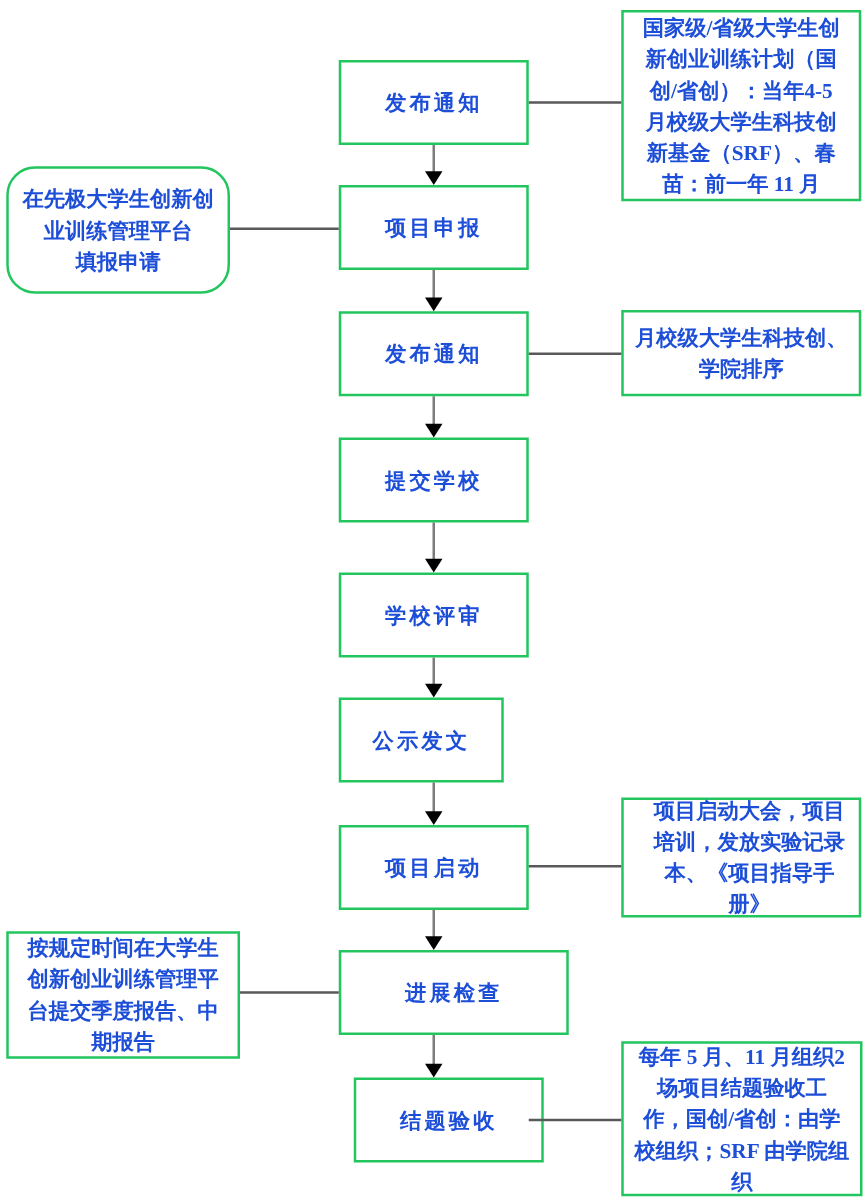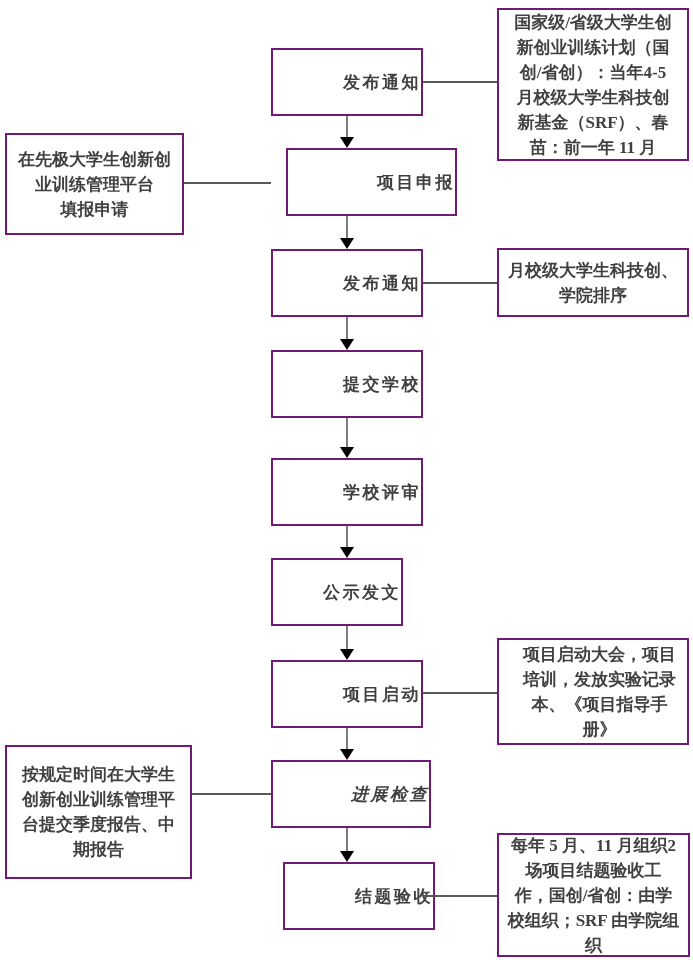--- a/index.html
+++ b/index.html
@@ -8,32 +8,31 @@
     width: 693px;
     height: 960px;
     background: #ffffff;
     font-family: "Liberation Serif", "DejaVu Serif", serif;
     overflow: hidden;
   }
   .box {
     position: absolute;
     box-sizing: border-box;
     background: #ffffff;
-    border: 2px solid #701a75;
+    border: 2px solid #22c55e;
     display: flex;
     align-items: center;
     justify-content: center;
     text-align: center;
-    color: #404040;
+    color: #1d4ed8;
     font-weight: bold;
   }
   .main-box {
     font-size: 17px;
     letter-spacing: 2.5px;
-    justify-content: flex-end;
   }
   .side-box {
     font-size: 17px;
     line-height: 25px;
     white-space: pre-line;
     padding: 1px 2px;
   }
   .hline {
     position: absolute;
     height: 2px;
@@ -54,61 +53,61 @@
   }
 </style>
 </head>
 <body>
 
 <div class="canvas">
 
   <div class="box main-box" style="left:271px; top:48px;  width:152px; height:68px;">
       <span>发布通知</span>
     </div>
-  <div class="box main-box" style="left:271px; top:148px; width:171px; height:68px;margin-left:15px;">
+  <div class="box main-box" style="left:271px; top:148px; width:152px; height:68px;">
       <span>项目申报</span>
     </div>
   <div class="box main-box" style="left:271px; top:249px; width:152px; height:68px;">
       <span>发布通知</span>
     </div>
   <div class="box main-box" style="left:271px; top:350px; width:152px; height:68px;">
       <span>提交学校</span>
     </div>
   <div class="box main-box" style="left:271px; top:458px; width:152px; height:68px;">
       <span>学校评审</span>
     </div>
   <div class="box main-box" style="left:271px; top:558px; width:132px; height:68px;font-family:Liberation Serif, serif;">
       <span>公示发文</span>
     </div>
   <div class="box main-box" style="left:271px; top:660px; width:152px; height:68px;">
       <span>项目启动</span>
     </div>
-  <div class="box main-box" style="left:271px; top:760px; width:160px; height:68px;font-style:italic;">
+  <div class="box main-box" style="left:271px; top:760px; width:184px; height:68px;">
       <span>进展检查</span>
     </div>
   <div class="box main-box" style="left:271px; top:862px; width:152px; height:68px;margin-left:12px;">
       <span>结题验收</span>
     </div>
 
   <div class="box side-box" style="left:497px; top:8px;   width:192px; height:153px;"><span>国家级/省级大学生创
 新创业训练计划（国
 创/省创）：当年4-5
 月校级大学生科技创
 新基金（SRF）、春
 苗：前一年 11 月</span></div>
-  <div class="box side-box" style="left:5px;   top:133px; width:179px; height:102px;"><span>在先极大学生创新创
+  <div class="box side-box" style="left:5px;   top:133px; width:179px; height:102px;border-radius:23px;"><span>在先极大学生创新创
 业训练管理平台
 填报申请</span></div>
   <div class="box side-box" style="left:497px; top:248px; width:192px; height:69px;"><span>月校级大学生科技创、
 学院排序</span></div>
-  <div class="box side-box" style="left:497px; top:638px; width:192px; height:107px;padding-left:15px;"><span>项目启动大会，项目
+  <div class="box side-box" style="left:497px; top:638px; width:192px; height:96px;padding-left:15px;"><span>项目启动大会，项目
 培训，发放实验记录
 本、《项目指导手
 册》</span></div>
-  <div class="box side-box" style="left:5px;   top:745px; width:187px; height:134px;"><span>按规定时间在大学生
+  <div class="box side-box" style="left:5px;   top:745px; width:187px; height:102px;"><span>按规定时间在大学生
 创新创业训练管理平
 台提交季度报告、中
 期报告</span></div>
   <div class="box side-box" style="left:497px; top:833px; width:193px; height:124px;"><span>每年 5 月、11 月组织2
 场项目结题验收工
 作，国创/省创：由学
 校组织；SRF 由学院组
 织</span></div>
 
   <div class="vline" style="left:346px; top:116px; height:22px;"></div>

